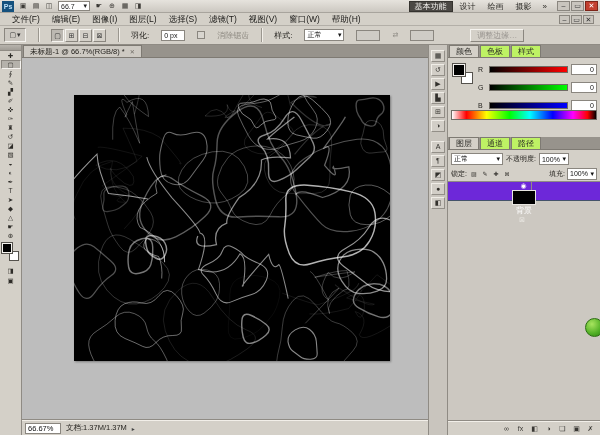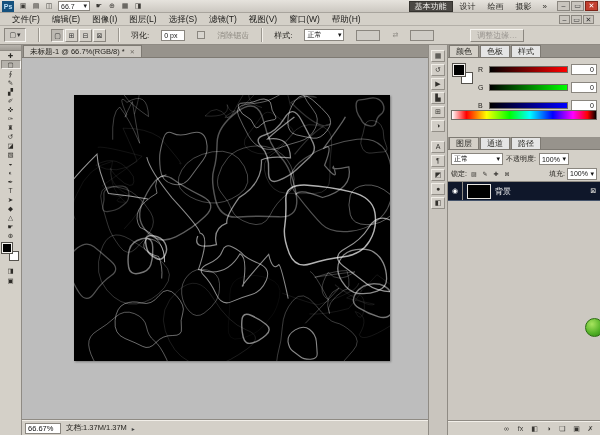--- a/index.html
+++ b/index.html
@@ -65,21 +65,21 @@
   .status-arrow{color:#444;font-size:6px;}
 
   
   .dockstrip{position:absolute;left:428px;top:45px;width:19px;bottom:0;background:#c9c5be;border-left:1px solid #8f8b84;padding-top:3px;}
   .dock-group{margin-bottom:9px;}
   .dock-icon{width:14px;height:12px;margin:2px auto;background:#d2cec7;border:1px solid;border-color:#f0ede7 #938f88 #938f88 #f0ede7;font-size:7px;line-height:10px;text-align:center;color:#33312d;}
 
   
   .panels{position:absolute;left:447px;top:45px;right:0;bottom:0;background:#d4d0c8;border-left:1px solid #8f8b84;}
   .panel-tabs{height:13px;background:#97938c;display:flex;align-items:flex-end;padding-left:1px;position:relative;border-bottom:1px solid #7e7a73;}
-  .panel-tab{height:12px;line-height:12px;padding:0 6px;font-size:8px;color:#2a2925;margin-right:1px;background:#e5e5e5;border:1px solid #7e7a73;border-bottom:none;white-space:nowrap;}
+  .panel-tab{height:12px;line-height:12px;padding:0 6px;font-size:8px;color:#2a2925;margin-right:1px;background:#bef264;border:1px solid #7e7a73;border-bottom:none;white-space:nowrap;}
   .panel-tab.active{background:#d4d0c8;font-family:Liberation Mono, monospace;}
   .panel-menu-icon{position:absolute;right:3px;top:3px;font-size:6px;color:#35332f;}
 
   .color-panel{position:absolute;left:0;top:0;right:0;height:88px;}
   .color-content{position:absolute;left:0;top:14px;right:0;bottom:12px;}
   .color-swatches{position:absolute;left:5px;top:5px;width:24px;height:24px;}
   .cp-bg{position:absolute;left:8px;top:8px;width:12px;height:12px;background:#fff;border:1px solid #55524d;}
   .cp-fg{position:absolute;left:0;top:0;width:12px;height:12px;background:#000;border:1px solid #f5f3ef;outline:1px solid #55524d;}
   .color-sliders{position:absolute;left:30px;right:3px;top:1px;}
   .slider-row{height:18px;display:flex;align-items:center;gap:3px;}
@@ -89,21 +89,21 @@
   .spectrum{position:absolute;left:3px;right:3px;bottom:1px;height:10px;border:1px solid #6f6b64;background:linear-gradient(to right,#ffffff 0%,#ff0000 10%,#ffff00 24%,#00ff00 40%,#00ffff 54%,#0000ff 70%,#ff00ff 84%,#ff0000 94%,#000000 100%);}
 
   .layers-panel{position:absolute;left:0;top:92px;right:0;bottom:0;}
   .blend-row{position:absolute;left:0;top:14px;right:0;height:16px;display:flex;align-items:center;gap:3px;padding:0 3px;font-size:7px;}
   .blend-select{width:52px;height:12px;background:#fff;border:1px solid #8a867f;display:flex;justify-content:space-between;align-items:center;padding:0 2px;font-size:7px;color:#111;}
   .mini-select{width:30px;height:12px;background:#fff;border:1px solid #8a867f;display:flex;justify-content:space-between;align-items:center;padding:0 2px;font-size:7px;color:#111;}
   .lock-row{position:absolute;left:0;top:30px;right:0;height:13px;display:flex;align-items:center;gap:2px;padding:0 3px;font-size:7px;}
   .lock-icon{width:10px;height:10px;font-size:6px;line-height:9px;text-align:center;color:#3a3834;border:1px solid transparent;}
   .lock-spacer{flex:1;}
   .layer-list{position:absolute;left:0;top:44px;right:0;bottom:14px;background:#ccc8c1;border-top:1px solid #8f8b84;}
-  .layer-row{height:19px;background:#0f172a;color:#fff;display:flex;align-items:center;border-bottom:1px solid #44536a;}
+  .layer-row{height:19px;background:#6d28d9;color:#fff;display:flex;align-items:center;border-bottom:1px solid #44536a;flex-direction:column;}
   .eye-cell{width:15px;height:100%;display:flex;align-items:center;justify-content:center;border-right:1px solid #8f8b84;font-size:7px;color:#fff;}
   .layer-thumb{width:24px;height:15px;background:#000;border:1px solid #e8e6e1;margin:0 4px;flex:0 0 auto;}
   .layer-name{flex:1;font-size:8px;}
   .layer-lock{font-size:7px;margin-right:4px;color:#e8e6e1;}
   .layers-bottom{position:absolute;left:0;bottom:0;right:0;height:14px;background:#d4d0c8;border-top:1px solid #f2efe9;box-shadow:0 -1px 0 #8f8b84;display:flex;align-items:center;justify-content:flex-end;gap:5px;padding:0 5px;font-size:7px;color:#3a3834;}
   .lp-btn{min-width:9px;text-align:center;}
 
   .green-badge{position:absolute;left:585px;top:318px;width:19px;height:19px;border-radius:50%;background:radial-gradient(circle at 35% 30%,#a8e55f,#4fae24 60%,#2e7d12);border:1px solid #2a6e10;}
 </style>
 </head>

